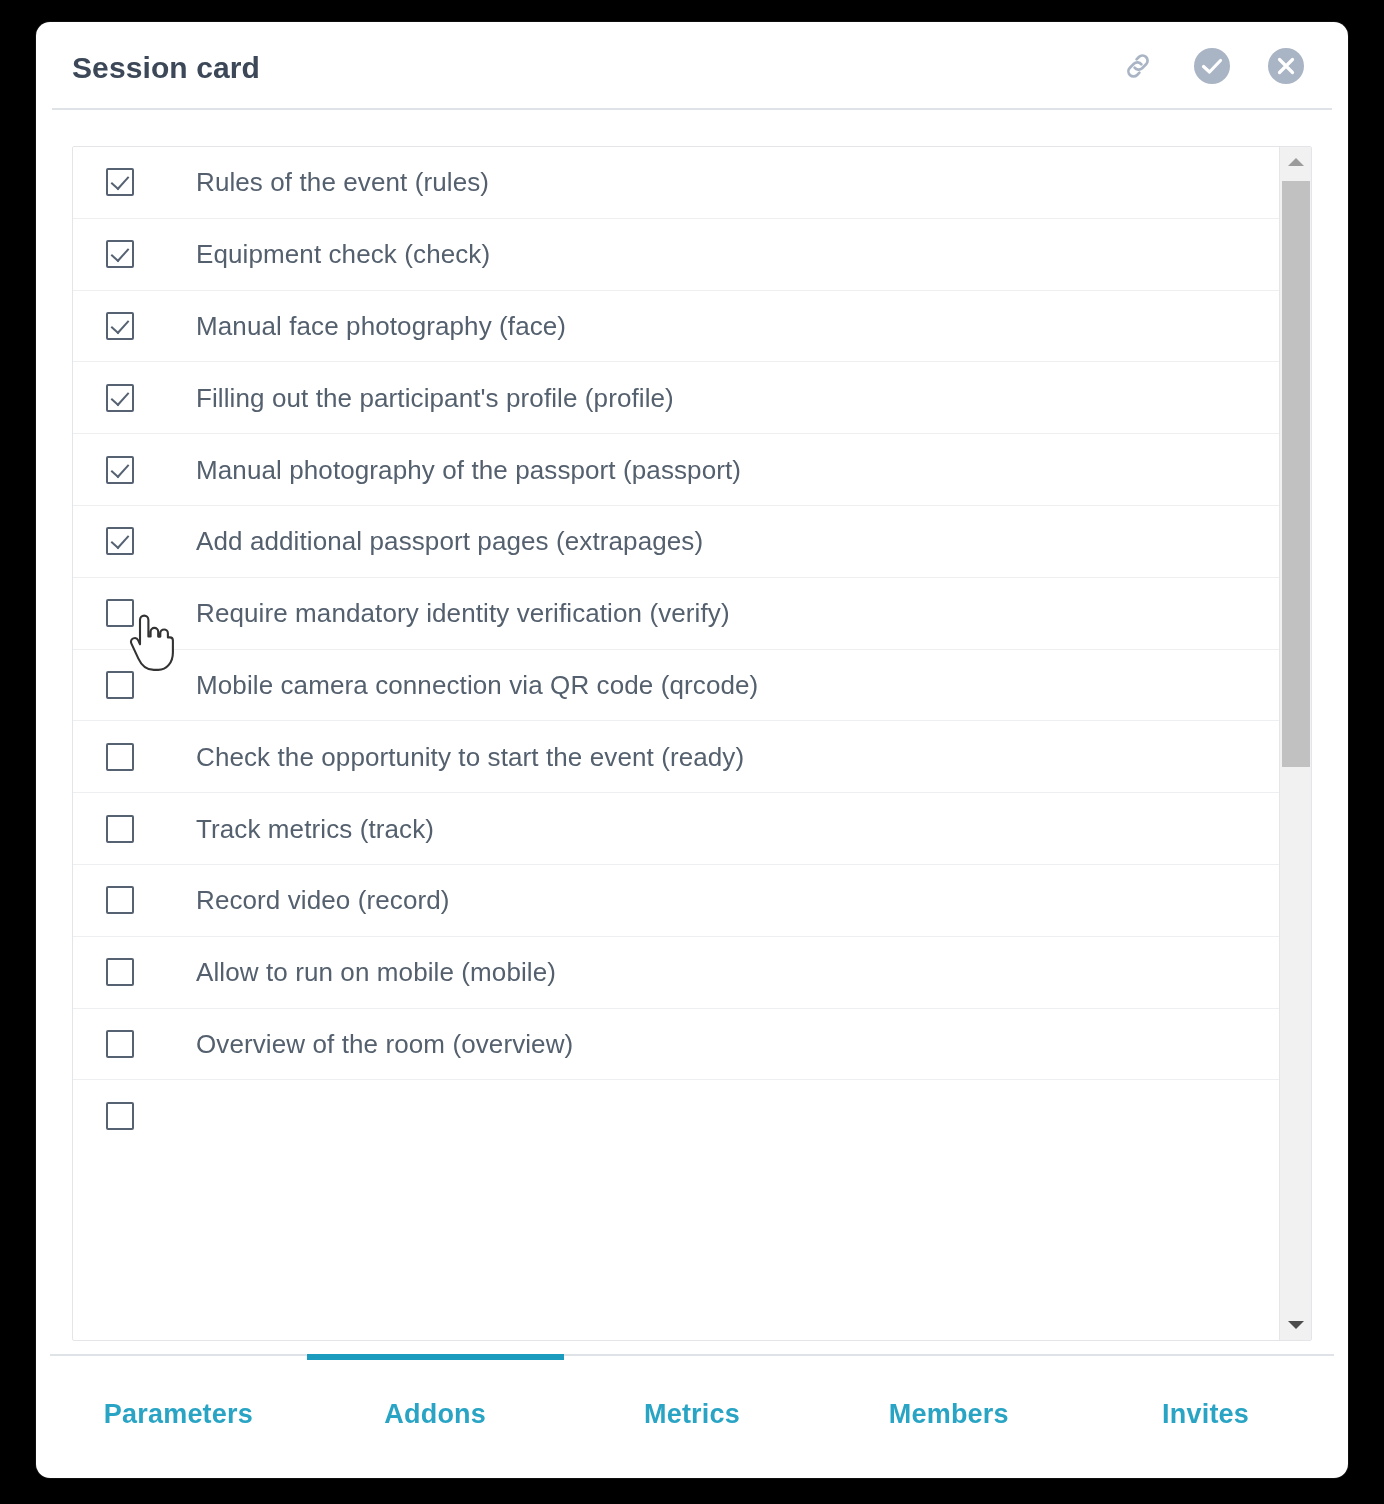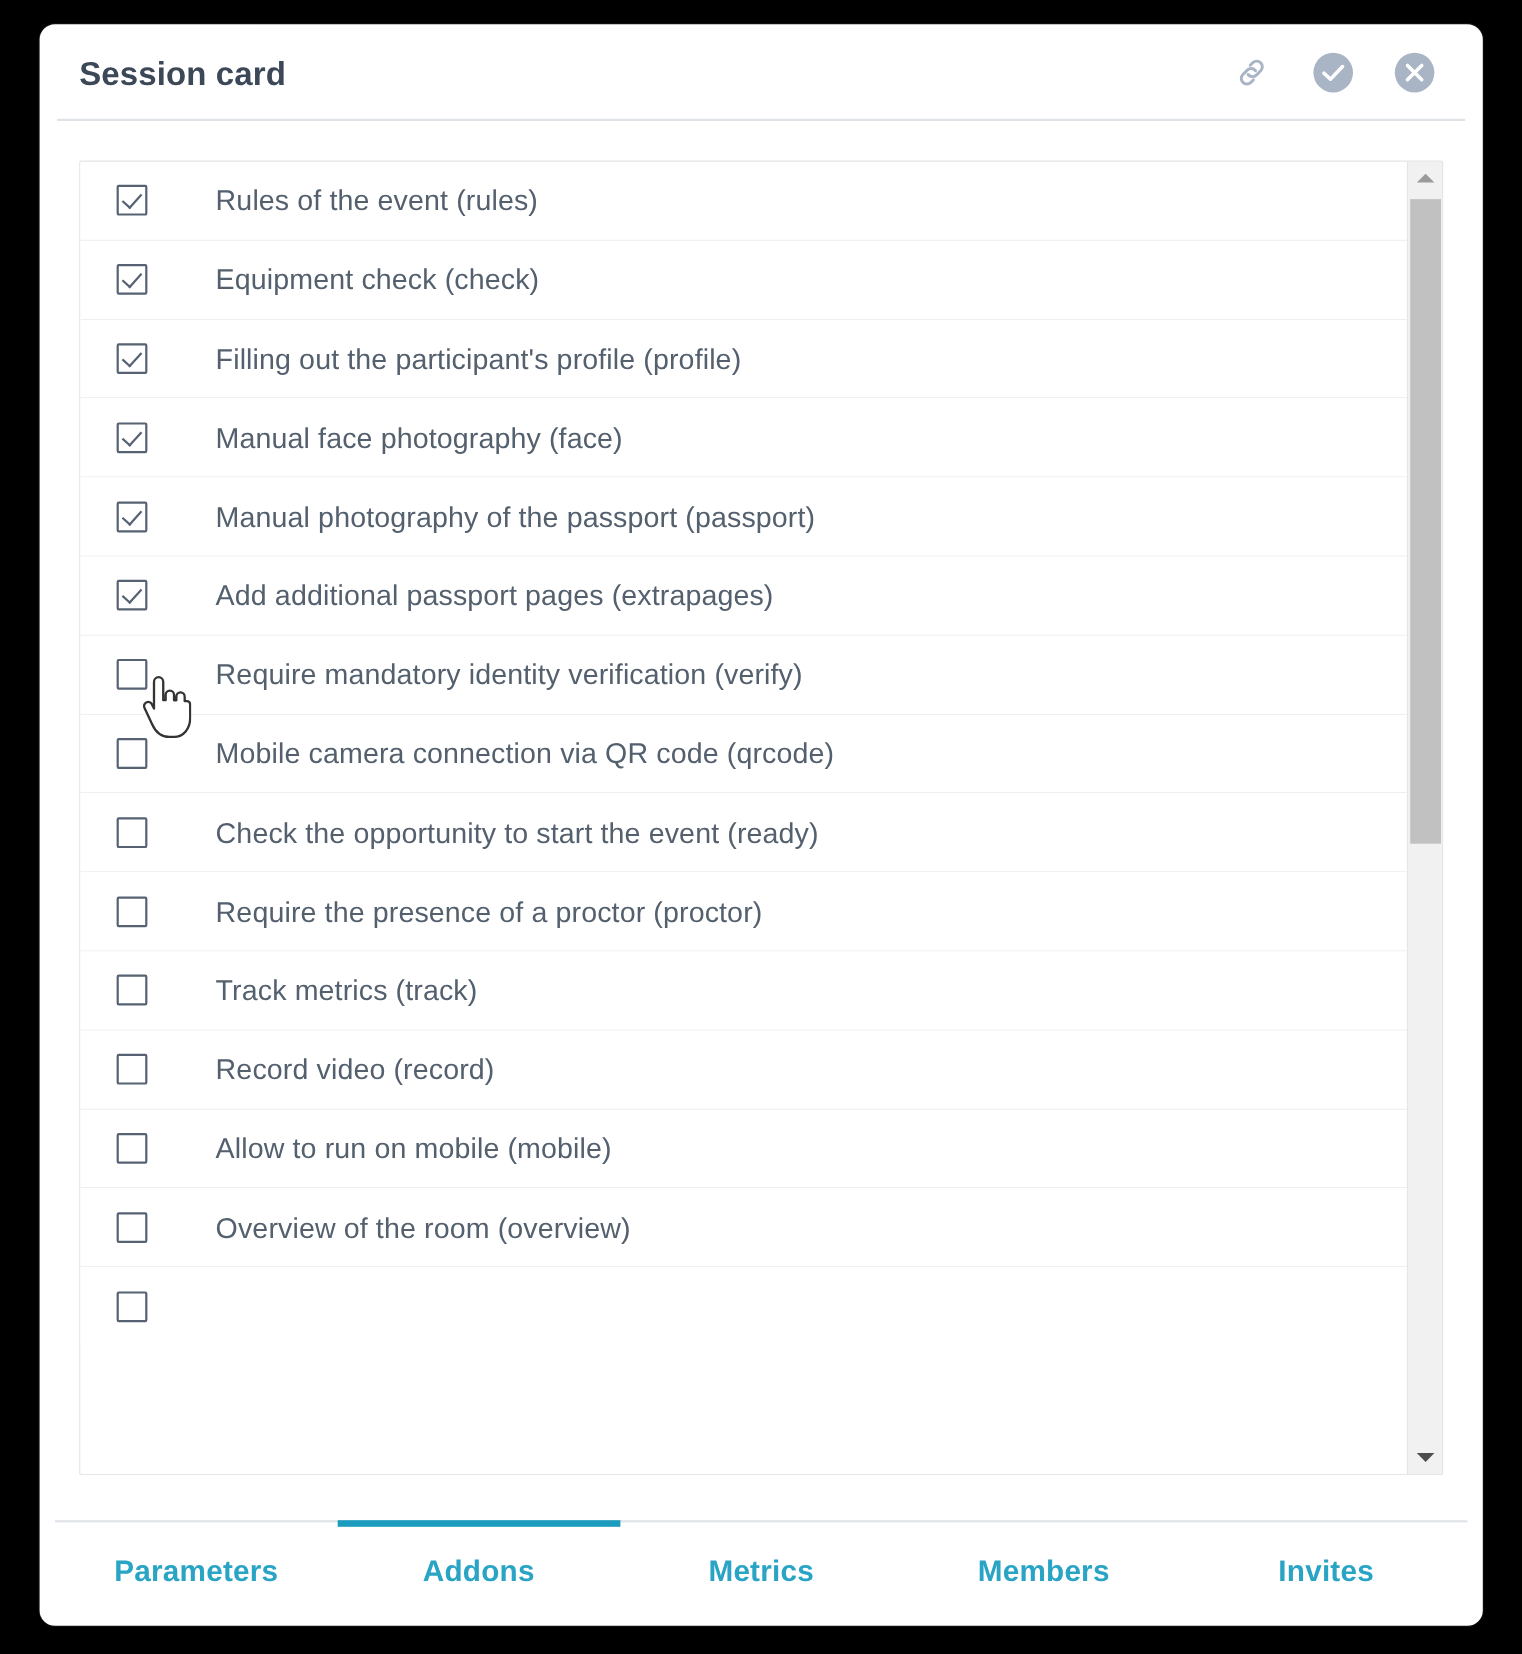--- a/index.html
+++ b/index.html
@@ -198,21 +198,21 @@
 
   
   .dialog-footer {
     flex: 0 0 auto;
     padding: 0 14px;
     box-sizing: border-box;
   }
   .tabbar {
     display: flex;
     border-top: 2px solid #dfe3e8;
-    height: 96px;
+    height: 124px;
     box-sizing: border-box;
   }
   .tab {
     flex: 1 1 0;
     display: flex;
     align-items: center;
     justify-content: center;
     font-size: 27px;
     font-weight: bold;
     color: #29a4c4;
@@ -287,49 +287,45 @@
             <div class="addon-row">
               <div class="cb checked"></div>
               <div class="addon-label">Rules of the event (rules)</div>
             </div>
             <div class="addon-row">
               <div class="cb checked"></div>
               <div class="addon-label">Equipment check (check)</div>
             </div>
             <div class="addon-row">
               <div class="cb checked"></div>
+              <div class="addon-label">Manual face photography (face)</div>
+            </div>
+            <div class="addon-row">
+              <div class="cb checked"></div>
               <div class="addon-label">Filling out the participant's profile (profile)</div>
             </div>
             <div class="addon-row">
               <div class="cb checked"></div>
-              <div class="addon-label">Manual face photography (face)</div>
-            </div>
-            <div class="addon-row">
-              <div class="cb checked"></div>
               <div class="addon-label">Manual photography of the passport (passport)</div>
             </div>
             <div class="addon-row">
               <div class="cb checked"></div>
               <div class="addon-label">Add additional passport pages (extrapages)</div>
             </div>
             <div class="addon-row">
               <div class="cb"></div>
               <div class="addon-label">Require mandatory identity verification (verify)</div>
             </div>
             <div class="addon-row">
               <div class="cb"></div>
               <div class="addon-label">Mobile camera connection via QR code (qrcode)</div>
             </div>
             <div class="addon-row">
               <div class="cb"></div>
               <div class="addon-label">Check the opportunity to start the event (ready)</div>
-            </div>
-            <div class="addon-row">
-              <div class="cb"></div>
-              <div class="addon-label">Require the presence of a proctor (proctor)</div>
             </div>
             <div class="addon-row">
               <div class="cb"></div>
               <div class="addon-label">Track metrics (track)</div>
             </div>
             <div class="addon-row">
               <div class="cb"></div>
               <div class="addon-label">Record video (record)</div>
             </div>
             <div class="addon-row">

